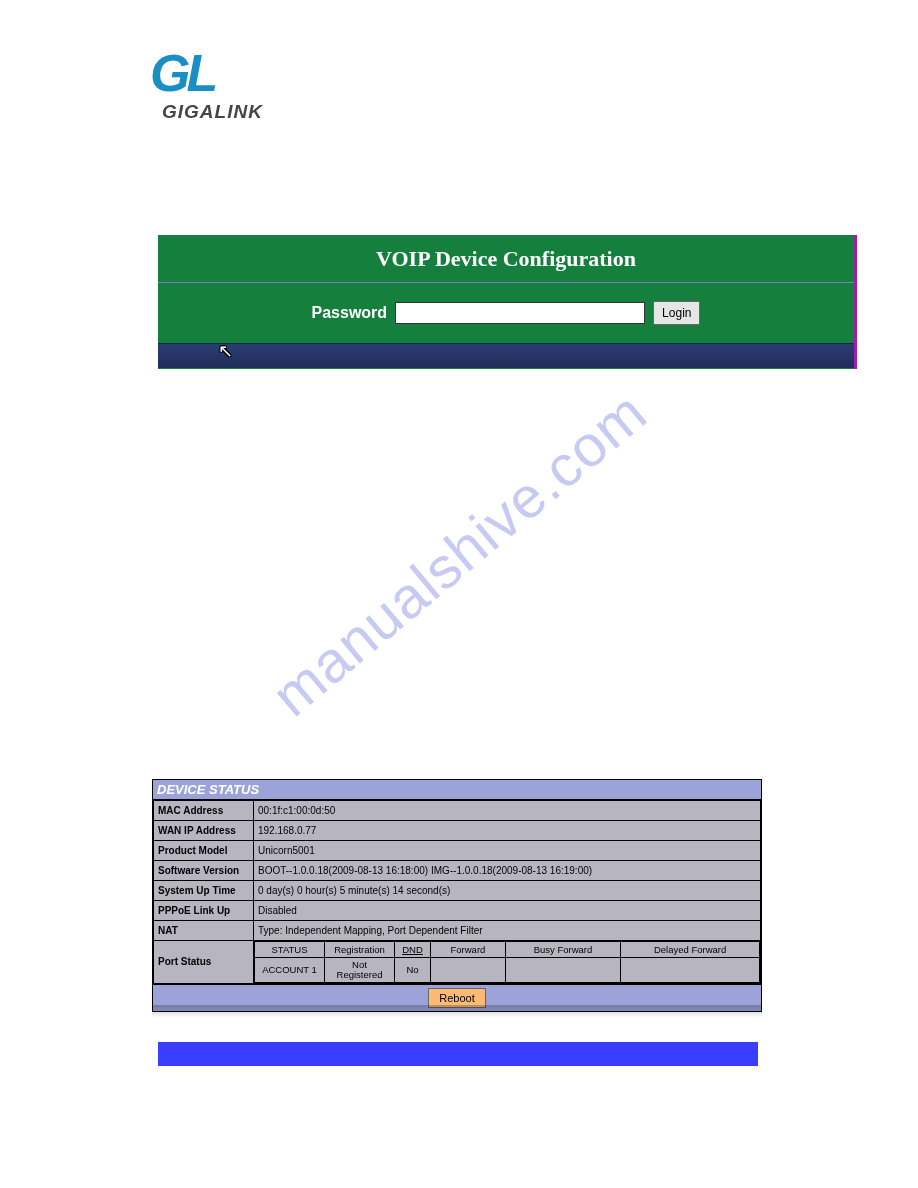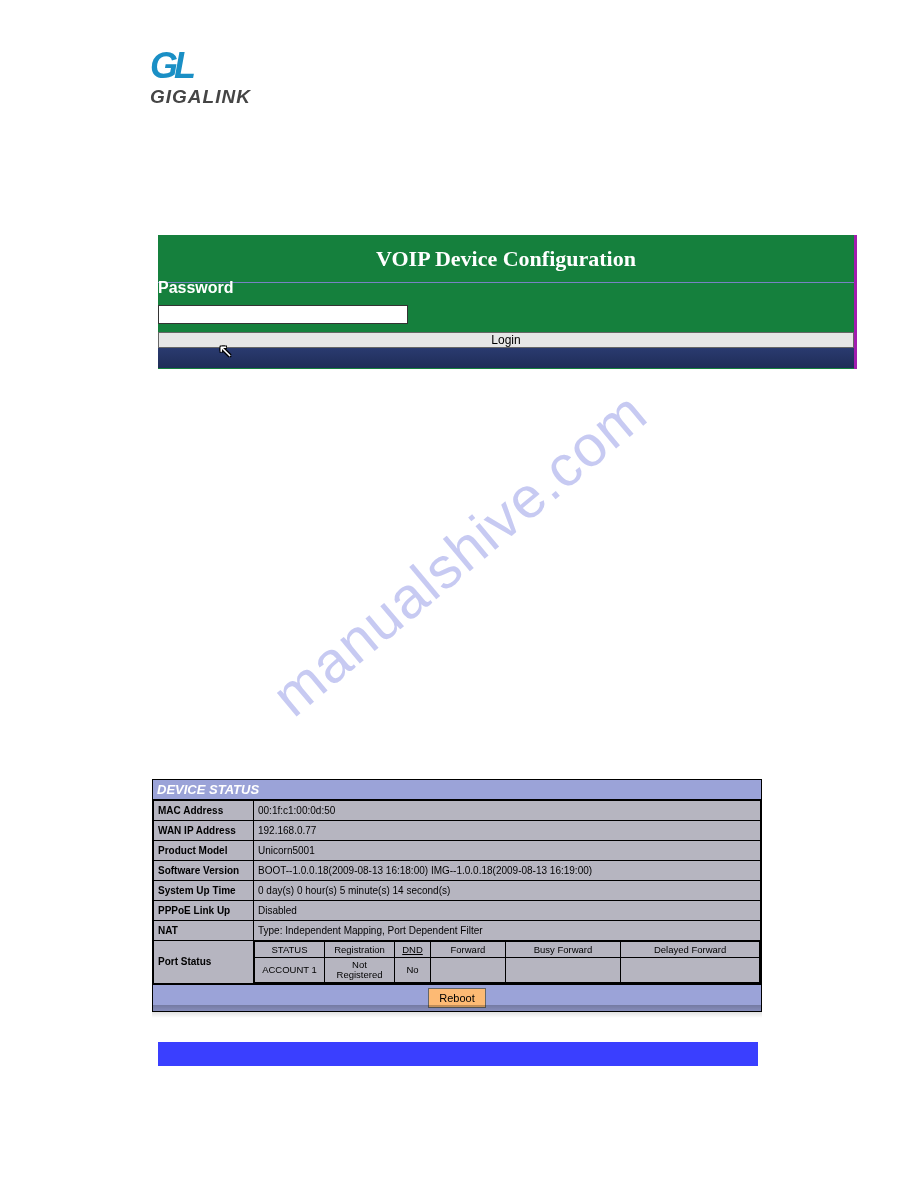--- a/index.html
+++ b/index.html
@@ -14,34 +14,35 @@
     position: relative;
     background: #fff;
     overflow: hidden;
   }
   
   .logo {
     position: absolute; left: 150px; top: 50px;
   }
   .logo .gl {
     font-family: Arial, sans-serif;
-    font-size: 36px; font-weight: 800;
+    font-size: 52px; font-weight: 800;
     color: #1a8fc5;
     font-style: italic;
     letter-spacing: -4px;
     line-height: 0.9;
   }
   .logo .giga {
     font-family: Arial, sans-serif;
     font-size: 19px; font-weight: 800;
     color: #454545;
     font-style: italic;
     letter-spacing: 1px;
     margin-top: 4px;
     text-align: center;
+    margin-left: 12px;
   }
 
   
   .login-panel {
     position: absolute; left: 158px; top: 235px;
     width: 699px; height: 134px;
     background: #15803d;
     border-right: 3px solid #a21caf;
   }
   .login-title-row {
@@ -49,23 +50,22 @@
     display: flex; align-items: center; justify-content: center;
     border-bottom: 1px solid #7782c3;
   }
   .login-title {
     color: #ffffff;
     font-family: Georgia, 'Times New Roman', serif;
     font-size: 22px; font-weight: 700;
   }
   .login-form-row {
     height: 60px;
-    display: flex; justify-content: center;
+    display: flex; align-items: center; justify-content: center;
     gap: 8px;
-    flex-direction: column;
   }
   .login-form-row label {
     color: #ffffff; font-weight: 700; font-size: 16px;
   }
   .login-form-row input[type="password"] {
     width: 250px; height: 22px;
     background: #fff; border: 1px solid #333;
   }
   .login-form-row button {
     height: 24px; padding: 0 8px;

